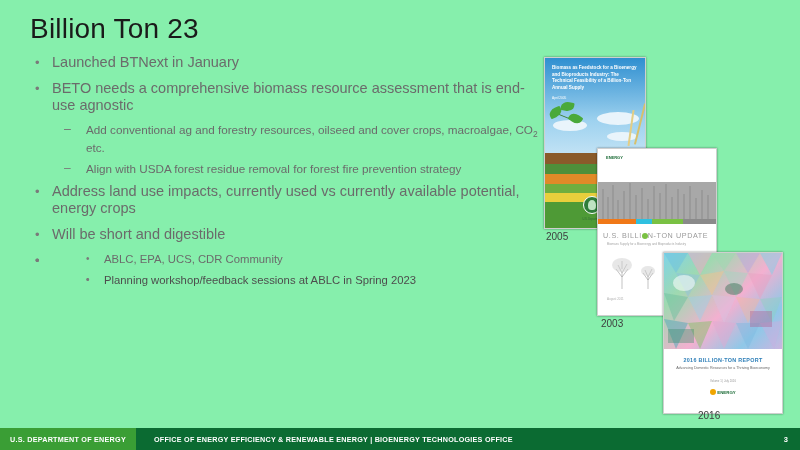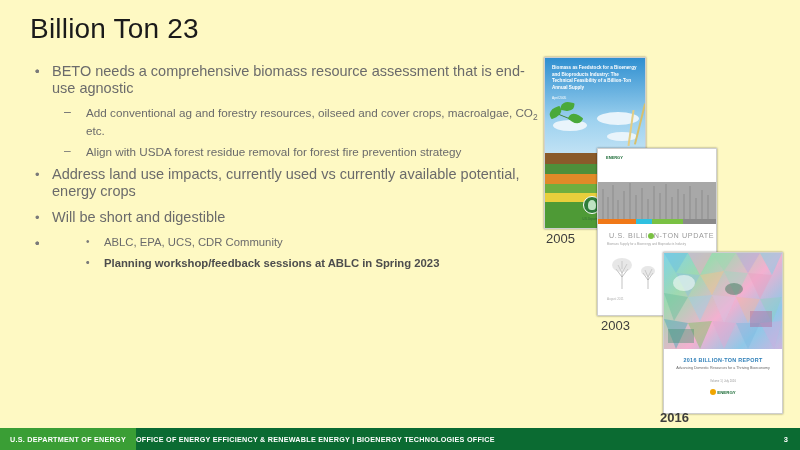--- a/index.html
+++ b/index.html
@@ -2,21 +2,21 @@
 <html><head>
 <meta charset="utf-8">
 <style>
   html,body{margin:0;padding:0;}
   body{
     width:800px;height:450px;
     background:#ffffff;
     font-family:"Liberation Sans", sans-serif;
     overflow:hidden;position:relative;
   }
-  .slide{position:absolute;inset:0;background:#fef9c3;}
+  .slide{position:absolute;inset:0;background:#86efac;}
 
   
   .title{
     position:absolute;left:30px;top:13px;
     font-size:28px;color:#1a1a1a;font-weight:400;
     letter-spacing:.2px;
   }
 
   
   .body{
@@ -26,21 +26,21 @@
   li{position:relative;color:#6b6b6b;}
 
   .lvl1{font-size:14.5px;line-height:17px;padding-left:22px;margin-bottom:9px;}
   .lvl1>.mk{position:absolute;left:5px;top:0;font-size:13px;line-height:17px;color:#7a7a7a;}
 
   .lvl2{font-size:11.7px;line-height:14px;padding-left:28px;margin-bottom:7px;margin-left:28px;}
   .lvl2>.mk{position:absolute;left:6px;top:-1px;font-size:12px;line-height:14px;color:#7a7a7a;}
 
   .lvl3{font-size:11.3px;line-height:14px;padding-left:26px;margin-bottom:7px;margin-left:48px;}
   .lvl3>.mk{position:absolute;left:8px;top:0px;font-size:10px;line-height:14px;color:#7a7a7a;}
-  .bold{font-weight:bold;color:#4d4d4d;}
+  .bold{font-weight:normal;color:#4d4d4d;}
   sub{font-size:.72em;}
 
   
   .cover{position:absolute;background:#fff;box-shadow:0 0 2px rgba(0,0,0,.45);overflow:hidden;}
 
   
   #c2005{left:544px;top:57px;width:100px;height:170px;border:1px solid #cfcfcf;}
   #c2005 .sky{position:absolute;left:0;top:0;right:0;height:105px;
      background:linear-gradient(#2f8fd0,#9ed2ef 60%,#cbe7f6);}
   #c2005 .cloud{position:absolute;background:#e9f4fb;border-radius:50%;}
@@ -60,61 +60,61 @@
 
   
   #c2011{left:597px;top:148px;width:118px;height:166px;border:1px solid #cfcfcf;}
   #c2011 .top{position:absolute;left:0;top:0;right:0;height:70px;background:#fff;}
   #c2011 .doelogo{position:absolute;left:8px;top:7px;font-size:4px;color:#1b6b36;font-weight:bold;line-height:4.4px;}
   #c2011 .grass{position:absolute;left:0;right:0;top:28px;height:42px;
      background:linear-gradient(#ffffff 0%,#ffffff 12%,#a8a8a8 12%);}
   #c2011 .blade{position:absolute;bottom:0;width:1.6px;background:#9a9a9a;}
   #c2011 .bar{position:absolute;left:0;right:0;top:70px;height:5px;display:flex;}
   #c2011 .bar i{display:block;height:100%;}
-  #c2011 .ttl{position:absolute;left:11px;top:82px;font-size:7.2px;letter-spacing:.6px;color:#9a9a9a;}
+  #c2011 .ttl{position:absolute;left:5px;top:82px;font-size:7.2px;letter-spacing:.6px;color:#9a9a9a;}
   #c2011 .ttl .o{display:inline-block;width:6px;height:6px;border-radius:50%;background:#7ac143;vertical-align:-1px;}
   #c2011 .sub{position:absolute;left:9px;top:93px;right:8px;font-size:3.1px;color:#a8a8a8;}
   #c2011 .date{position:absolute;left:9px;bottom:14px;font-size:3px;color:#b0b0b0;}
 
   
   #c2016{left:663px;top:252px;width:118px;height:160px;border:1px solid #cfcfcf;}
   #c2016 .art{position:absolute;left:0;top:0;right:0;height:96px;overflow:hidden;
      background:linear-gradient(135deg,#7fd4e8,#9fd9b0 25%,#f3b0d0 55%,#8fc8e8 80%,#cbb6e0);}
   #c2016 .t16{position:absolute;left:0;right:0;top:104px;text-align:center;
      font-size:5.4px;font-weight:bold;color:#2e7fb8;letter-spacing:.3px;}
   #c2016 .s16{position:absolute;left:12px;right:12px;top:113px;text-align:center;
      font-size:3.6px;line-height:5px;color:#6a6a6a;}
   #c2016 .d16{position:absolute;left:0;right:0;top:126px;text-align:center;font-size:2.8px;color:#9a9a9a;}
   #c2016 .e16{position:absolute;left:0;right:0;top:136px;text-align:center;font-size:4.4px;font-weight:bold;color:#1b6b36;}
   #c2016 .e16 .dot{display:inline-block;width:6px;height:6px;border-radius:50%;background:#f0a500;vertical-align:-1px;margin-right:1px;}
 
   
-  .year{position:absolute;font-size:13px;color:#3d3d3d;}
+  .year{position:absolute;font-size:10px;color:#3d3d3d;}
   #y2005{left:546px;top:231px;}
   #y2011{left:601px;top:318px;}
-  #y2016{left:660px;top:410px;font-weight:bold;}
+  #y2016{left:698px;top:410px;}
 
   
   .footer{position:absolute;left:0;right:0;bottom:0;height:22px;background:#0b6b32;
      display:flex;align-items:center;}
   .footer .doe{height:22px;background:#3a9e35;color:#fff;font-size:7.2px;font-weight:bold;
      display:flex;align-items:center;padding:0 10px;letter-spacing:.25px;}
-  .footer .office{color:#fff;font-size:7.2px;font-weight:bold;padding-left:0;letter-spacing:.25px;}
+  .footer .office{color:#fff;font-size:7.2px;font-weight:bold;padding-left:18px;letter-spacing:.25px;}
   .footer .pageno{margin-left:auto;color:#fff;font-size:7.5px;font-weight:bold;padding-right:12px;}
 </style>
 </head>
 <body>
 
 <div class="slide">
 
   <div class="title">Billion Ton 23</div>
 
   <div class="body">
     <ul id="bullets">
-        <li class="lvl1"><span class="mk">•</span></li>
+        <li class="lvl1"><span class="mk">•</span><span>Launched BTNext in January</span></li>
         <li class="lvl1"><span class="mk">•</span><span>BETO needs a comprehensive biomass resource assessment that is end-use agnostic</span></li>
         <li class="lvl2"><span class="mk">–</span></li>
         <li class="lvl2"><span class="mk">–</span><span><span>Add conventional ag and forestry resources, oilseed and cover crops, macroalgae, CO</span><sub>2</sub><span> etc.</span></span></li>
         <li class="lvl2"><span class="mk">–</span><span>Align with USDA forest residue removal for forest fire prevention strategy</span></li>
         <li class="lvl1"><span class="mk">•</span><span>Address land use impacts, currently used vs currently available potential, energy crops</span></li>
         <li class="lvl1"><span class="mk">•</span><span>Will be short and digestible</span></li>
         <li class="lvl1"><span class="mk">•</span></li>
         <li class="lvl1"><span class="mk">•</span></li>
         <li class="lvl3"><span class="mk">•</span><span>ABLC, EPA, UCS, CDR Community</span></li>
         <li class="lvl3"><span class="mk">•</span></li>

